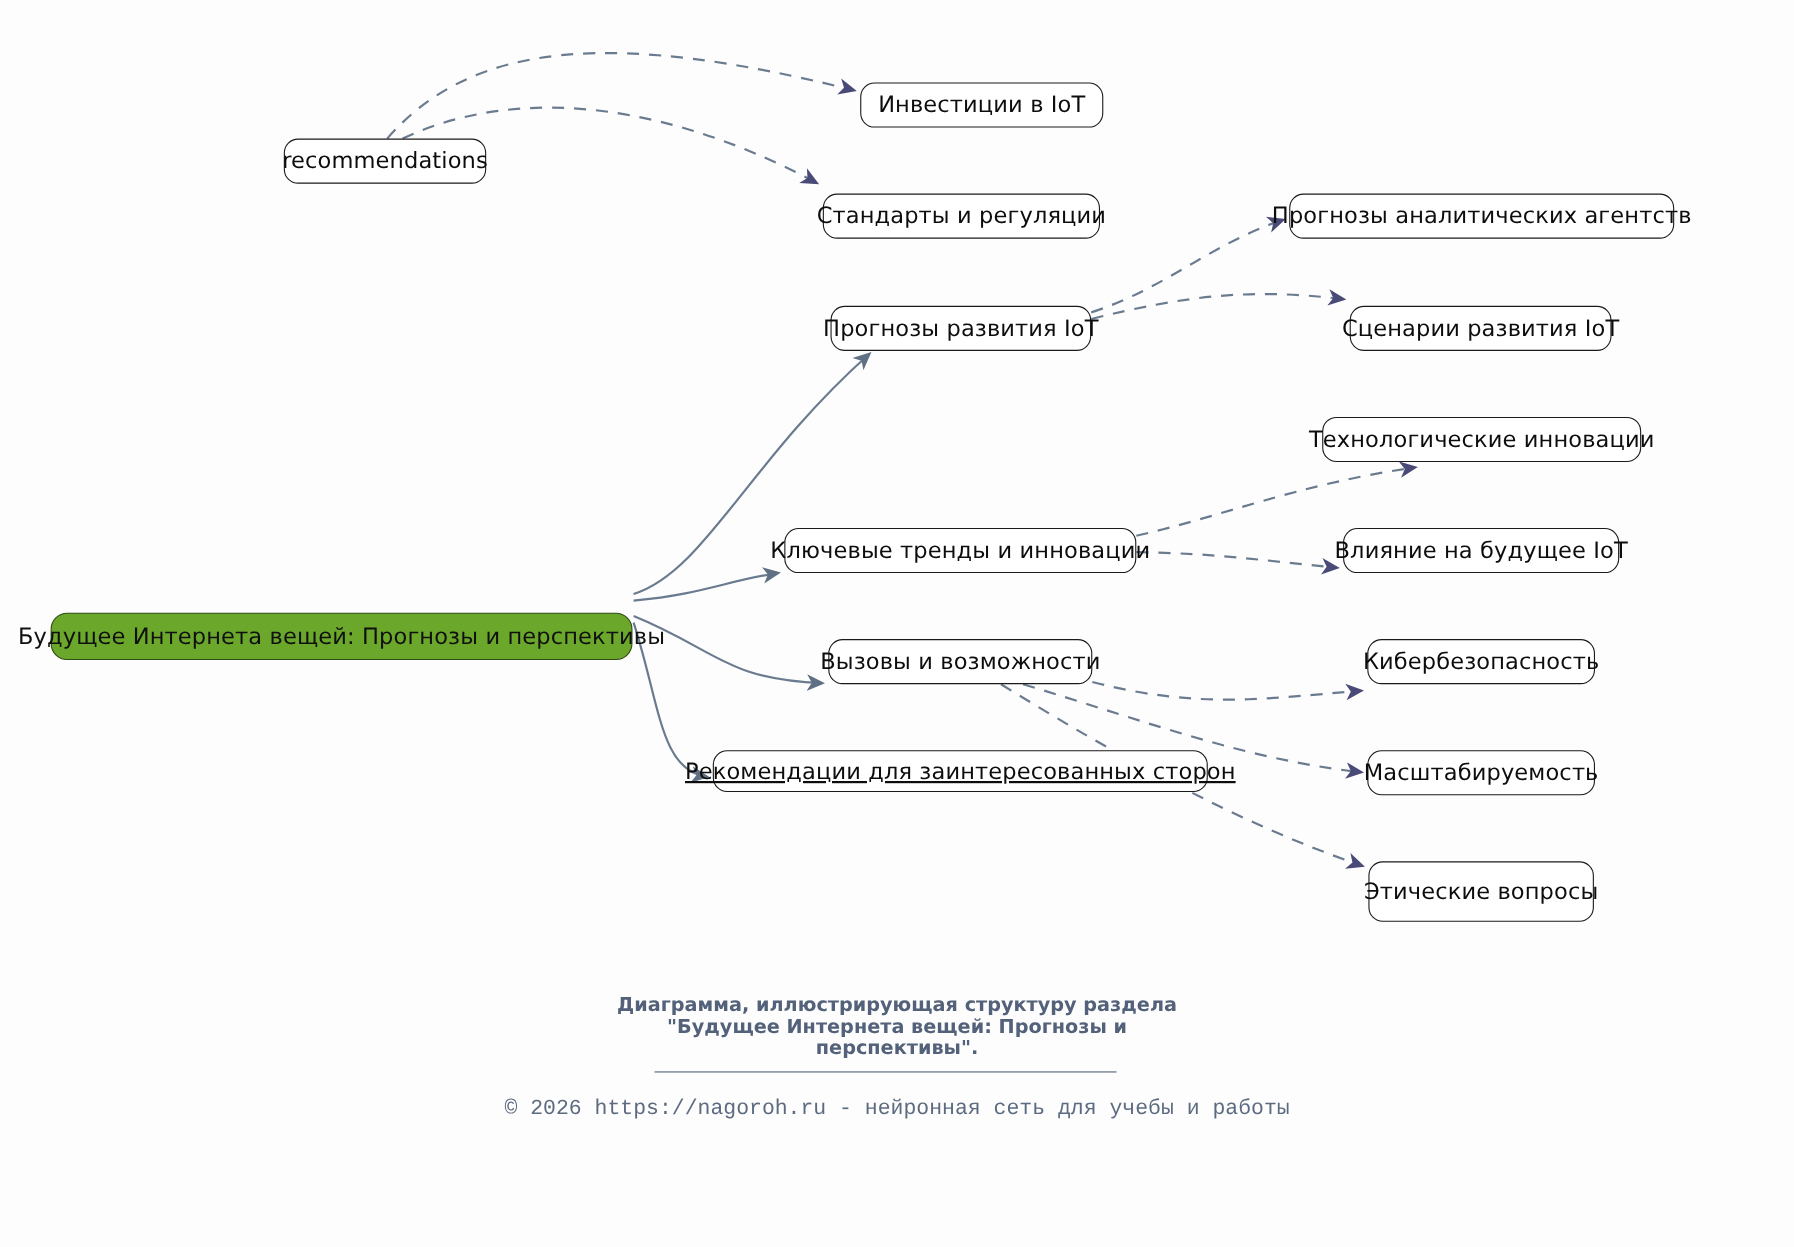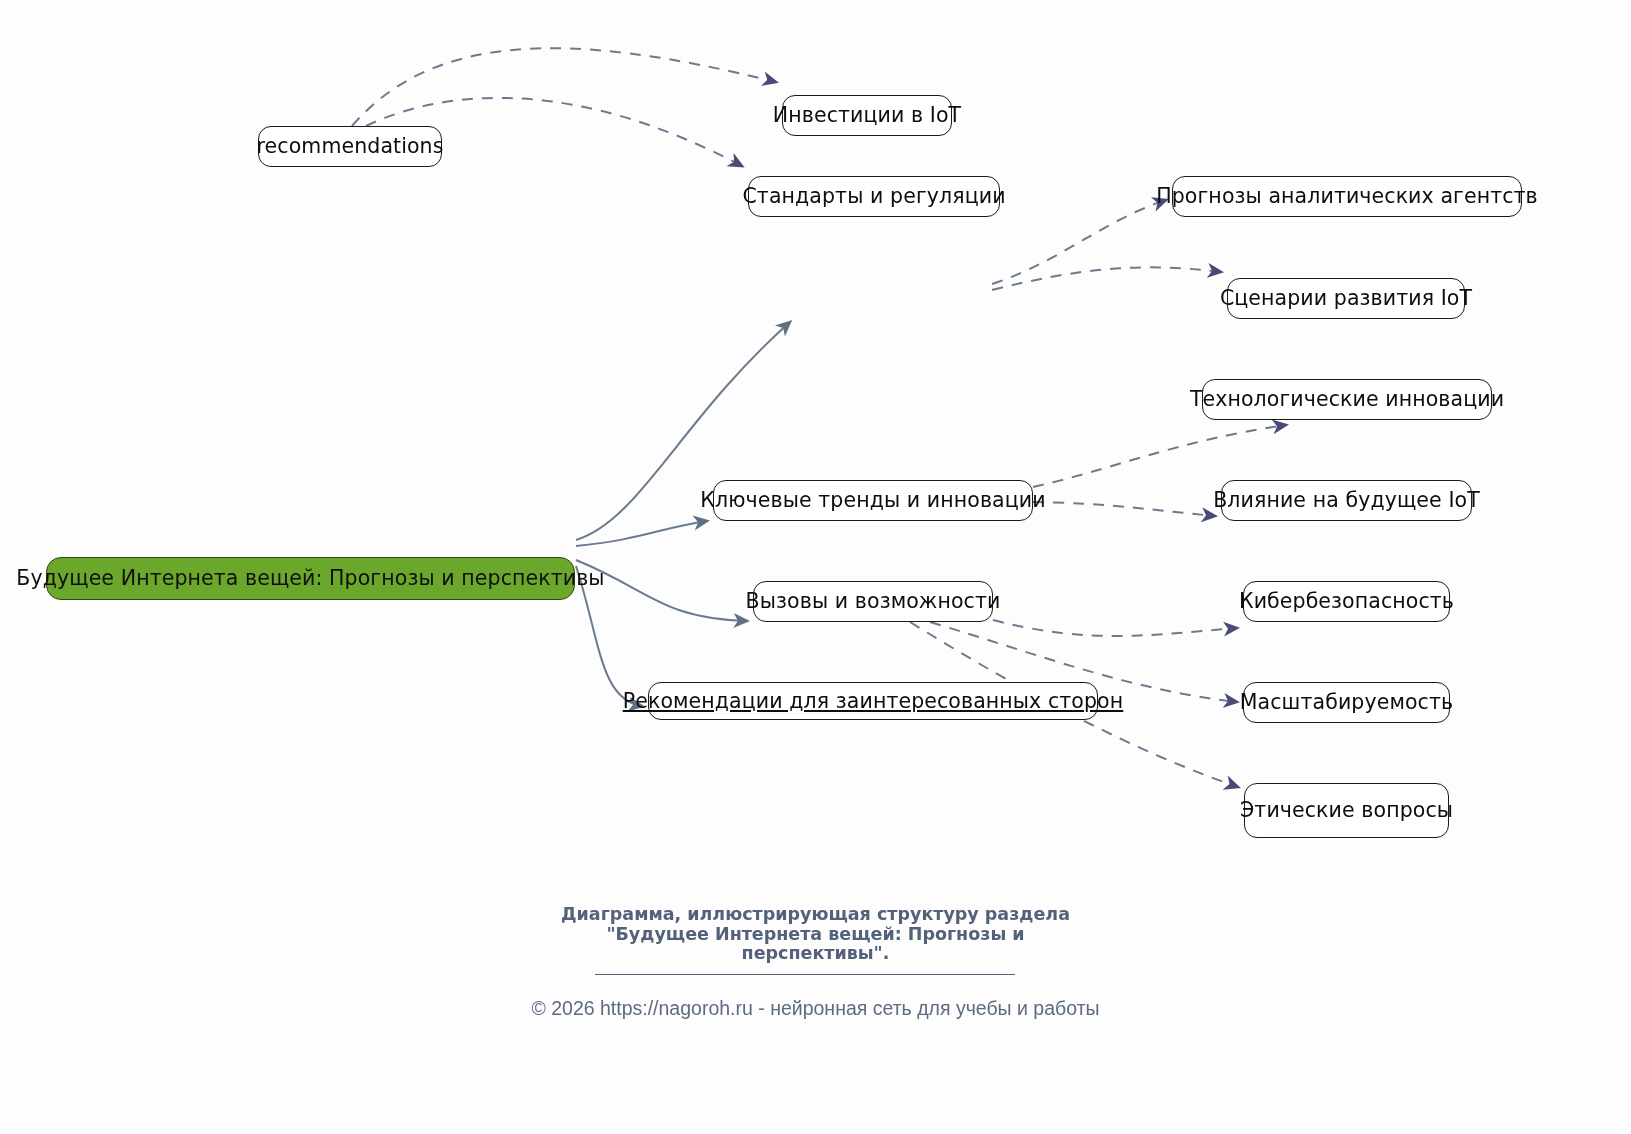--- a/index.html
+++ b/index.html
@@ -72,21 +72,21 @@
     border-top: 1.6px solid #53627a;
   }
   #footer {
     position: absolute;
     left: 0;
     top: 997px;
     width: 1631px;
     text-align: center;
     font-size: 19.5px;
     color: #5d6b80;
-    font-family: Liberation Sans, sans-serif;
+    font-family: Liberation Mono, monospace;
   }
 </style>
 </head>
 <body>
 
 <div id="canvas" style="background: rgb(253, 253, 253);">
 
   <svg id="edge-layer" viewBox="0 0 1631 1134" width="1631" height="1134">
     <defs>
       <marker id="arrow" viewBox="0 0 12 12" refX="9" refY="6" markerWidth="9" markerHeight="9" orient="auto-start-reverse">
@@ -119,22 +119,23 @@
 
     <path d="M 993 620 C 1090 645 1150 635 1237 628" fill="none" stroke="#6b7b8f" stroke-width="2" stroke-dasharray="11 9" marker-end="url(#arrow)"></path>
 
     <path d="M 930 622 C 1040 655 1130 690 1237 702" fill="none" stroke="#6b7b8f" stroke-width="2" stroke-dasharray="11 9" marker-end="url(#arrow)"></path>
 
     <path d="M 910 622 C 1020 690 1130 750 1238 787" fill="none" stroke="#6b7b8f" stroke-width="2" stroke-dasharray="11 9" marker-end="url(#arrow)"></path>
   </svg>
 
   <div class="node root" id="n-root" style="left: 46px; top: 529px; width: 529px; height: 43px; margin-top: 28px;">Будущее Интернета вещей: Прогнозы и перспективы</div>
   <div class="node" id="n-recommendations" style="left: 218px; top: 126px; width: 184px; height: 41px; margin-left: 40px;">recommendations</div>
-  <div class="node" id="n-investments" style="left: 782px; top: 75px; width: 170px; height: 41px; margin-top: 20px;">Инвестиции в IoT</div>
+  <div class="node" id="n-investments" style="left: 782px; top: 75px; width: 221px; height: 41px;">Инвестиции в IoT</div>
   <div class="node" id="n-standards" style="left: 748px; top: 176px; width: 252px; height: 41px;">Стандарты и регуляции</div>
+  <div class="node" id="n-forecasts" style="left: 755px; top: 278px; width: 237px; height: 41px;">Прогнозы развития IoT</div>
   <div class="node" id="n-agencyForecasts" style="left: 1172px; top: 176px; width: 350px; height: 41px;">Прогнозы аналитических агентств</div>
   <div class="node" id="n-scenarios" style="left: 1227px; top: 278px; width: 238px; height: 41px;">Сценарии развития IoT</div>
   <div class="node" id="n-trends" style="left: 713px; top: 480px; width: 320px; height: 41px;">Ключевые тренды и инновации</div>
   <div class="node" id="n-techInnovations" style="left: 1202px; top: 379px; width: 290px; height: 41px;">Технологические инновации</div>
   <div class="node" id="n-futureImpact" style="left: 1221px; top: 480px; width: 251px; height: 41px;">Влияние на будущее IoT</div>
   <div class="node" id="n-challenges" style="left: 753px; top: 581px; width: 240px; height: 41px;">Вызовы и возможности</div>
   <div class="node" id="n-cybersecurity" style="left: 1243px; top: 581px; width: 207px; height: 41px;">Кибербезопасность</div>
   <div class="node" id="n-scalability" style="left: 1243px; top: 682px; width: 207px; height: 41px;">Масштабируемость</div>
   <div class="node" id="n-ethics" style="left: 1244px; top: 783px; width: 205px; height: 55px;">Этические вопросы</div>
   <div class="node" id="n-stakeholderRecs" style="left: 648px; top: 682px; width: 450px; height: 38px; text-decoration: underline;">Рекомендации для заинтересованных сторон</div>

